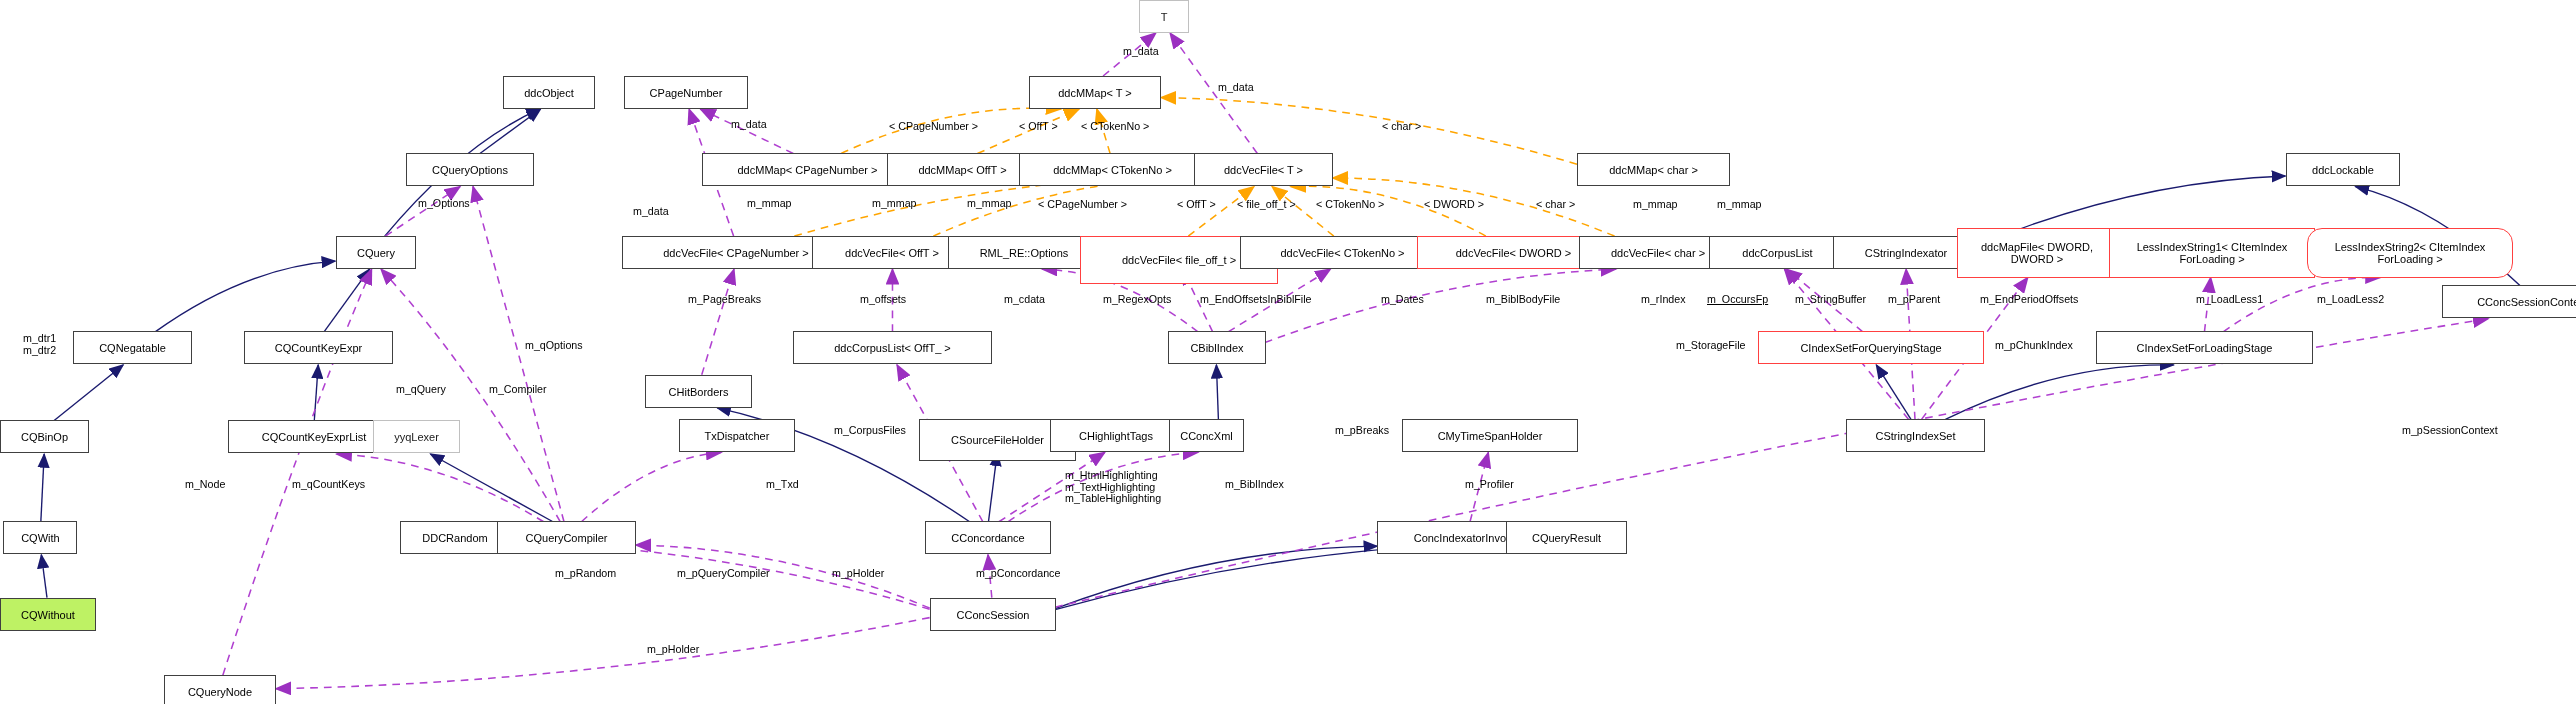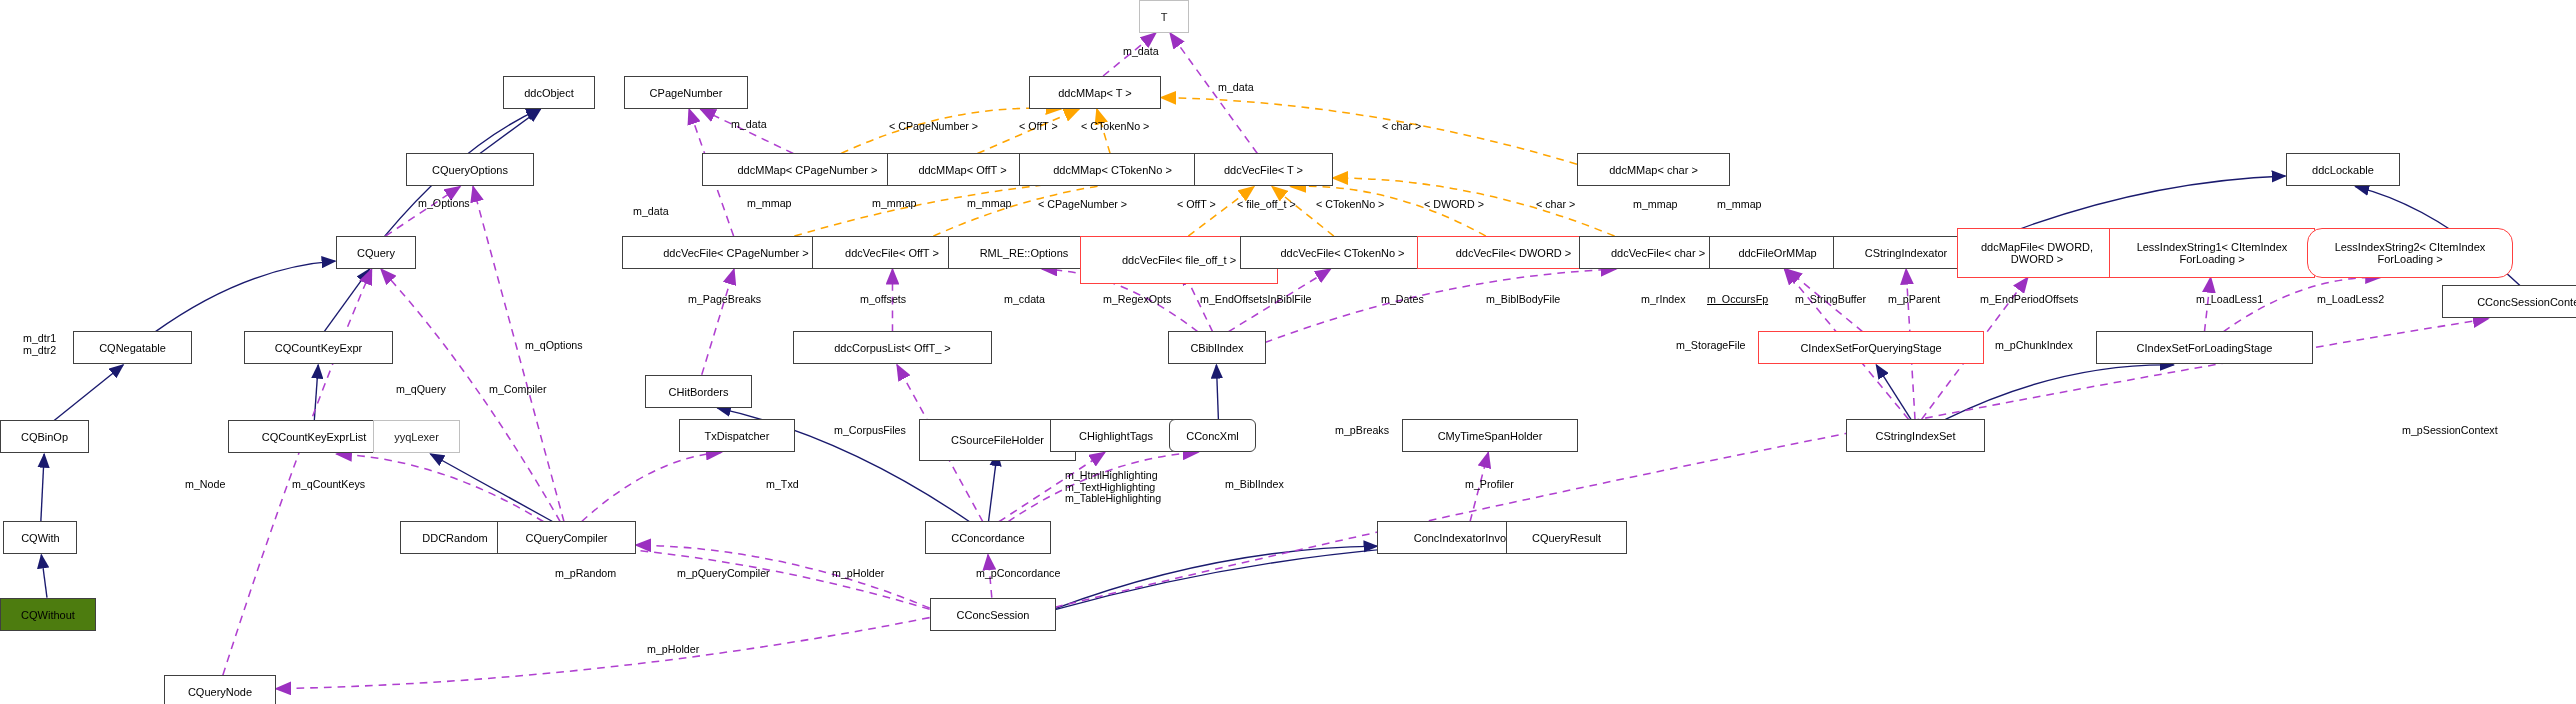--- a/index.html
+++ b/index.html
@@ -23,21 +23,21 @@
     background:#ffffff;
     border:0.9px solid #404040;
     color:#000000;
     font-size:11px;
     line-height:12px;
     white-space:pre-line;
     padding:0.9px 3.4px;
     z-index:3;
   }
   .node.red{border:1.4px solid #ff4040;}
-  .node.grey-fill{background:#4d7c0f;border:0.9px solid #404040;}
+  .node.grey-fill{background:#bef264;border:0.9px solid #404040;}
   .node.light{border:0.9px solid #c0c0c0;color:#202020;}
   .elabel{
     position:absolute;
     font-size:10.7px;
     line-height:11.6px;
     color:#000000;
     white-space:pre-line;
     z-index:2;
     background:transparent;
   }
@@ -133,41 +133,41 @@
       <div class="node" style="left: 1577px; top: 153px; width: 153px; height: 33px;">ddcMMap&lt; char &gt;</div>
       <div class="node" style="left: 2286px; top: 153px; width: 114px; height: 33px;">ddcLockable</div>
       <div class="node" style="left: 336px; top: 236px; width: 80px; height: 33px;">CQuery</div>
       <div class="node" style="left: 622px; top: 236px; width: 228px; height: 33px;">ddcVecFile&lt; CPageNumber &gt;</div>
       <div class="node" style="left: 812px; top: 236px; width: 160px; height: 33px;">ddcVecFile&lt; OffT &gt;</div>
       <div class="node" style="left: 948px; top: 236px; width: 152px; height: 33px;">RML_RE::Options</div>
       <div class="node red" style="left: 1080px; top: 236px; width: 198px; height: 48px;">ddcVecFile&lt; file_off_t &gt;</div>
       <div class="node" style="left: 1240px; top: 236px; width: 205px; height: 33px;">ddcVecFile&lt; CTokenNo &gt;</div>
       <div class="node red" style="left: 1417px; top: 236px; width: 193px; height: 33px;">ddcVecFile&lt; DWORD &gt;</div>
       <div class="node" style="left: 1579px; top: 236px; width: 158px; height: 33px;">ddcVecFile&lt; char &gt;</div>
-      <div class="node" style="left: 1709px; top: 236px; width: 137px; height: 33px;">ddcFileOrMMap</div>
+      <div class="node" style="left: 1709px; top: 236px; width: 137px; height: 33px;">ddcCorpusList</div>
       <div class="node" style="left: 1833px; top: 236px; width: 146px; height: 33px;">CStringIndexator</div>
       <div class="node red" style="left: 1957px; top: 228px; width: 160px; height: 50px;">ddcMapFile&lt; DWORD,
 DWORD &gt;</div>
       <div class="node red" style="left: 2109px; top: 228px; width: 206px; height: 50px;">LessIndexString1&lt; CItemIndex
 ForLoading &gt;</div>
       <div class="node red" style="left: 2307px; top: 228px; width: 206px; height: 50px; border-radius: 15px;">LessIndexString2&lt; CItemIndex
 ForLoading &gt;</div>
       <div class="node" style="left: 2442px; top: 285px; width: 181px; height: 33px;">CConcSessionContext</div>
       <div class="node" style="left: 0px; top: 420px; width: 89px; height: 33px;">CQBinOp</div>
       <div class="node" style="left: 73px; top: 331px; width: 119px; height: 33px;">CQNegatable</div>
       <div class="node" style="left: 244px; top: 331px; width: 149px; height: 33px;">CQCountKeyExpr</div>
       <div class="node" style="left: 228px; top: 420px; width: 172px; height: 33px;">CQCountKeyExprList</div>
       <div class="node light" style="left: 373px; top: 420px; width: 87px; height: 33px;">yyqLexer</div>
       <div class="node" style="left: 645px; top: 375px; width: 107px; height: 33px;">CHitBorders</div>
       <div class="node" style="left: 679px; top: 419px; width: 116px; height: 33px;">TxDispatcher</div>
       <div class="node" style="left: 793px; top: 331px; width: 199px; height: 33px;">ddcCorpusList&lt; OffT_ &gt;</div>
       <div class="node" style="left: 1168px; top: 331px; width: 98px; height: 33px;">CBiblIndex</div>
       <div class="node" style="left: 919px; top: 419px; width: 157px; height: 42px;">CSourceFileHolder</div>
       <div class="node" style="left: 1050px; top: 419px; width: 132px; height: 33px;">CHighlightTags</div>
-      <div class="node" style="left: 1169px; top: 419px; width: 87px; height: 33px; border-radius: 6px;">CConcXml</div>
+      <div class="node" style="left: 1169px; top: 419px; width: 75px; height: 33px;">CConcXml</div>
       <div class="node" style="left: 1402px; top: 419px; width: 176px; height: 33px;">CMyTimeSpanHolder</div>
       <div class="node red" style="left: 1758px; top: 331px; width: 226px; height: 33px;">CIndexSetForQueryingStage</div>
       <div class="node" style="left: 2096px; top: 331px; width: 217px; height: 33px;">CIndexSetForLoadingStage</div>
       <div class="node" style="left: 1846px; top: 419px; width: 139px; height: 33px;">CStringIndexSet</div>
       <div class="node" style="left: 400px; top: 521px; width: 110px; height: 33px;">DDCRandom</div>
       <div class="node" style="left: 497px; top: 521px; width: 139px; height: 33px;">CQueryCompiler</div>
       <div class="node" style="left: 925px; top: 521px; width: 126px; height: 33px;">CConcordance</div>
       <div class="node" style="left: 1377px; top: 521px; width: 181px; height: 33px;">ConcIndexatorInvoker</div>
       <div class="node" style="left: 1506px; top: 521px; width: 121px; height: 33px;">CQueryResult</div>
       <div class="node" style="left: 3.4px; top: 521px; width: 74px; height: 33px;">CQWith</div>

